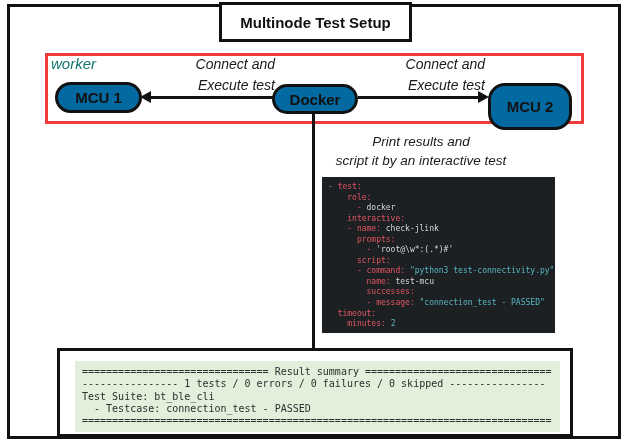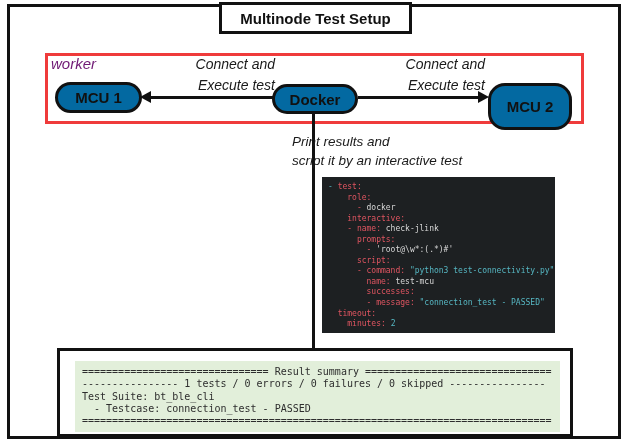--- a/index.html
+++ b/index.html
@@ -3,21 +3,21 @@
 <meta charset="utf-8">
 <style>
   html,body{margin:0;padding:0;background:#fff;}
   #stage{position:relative;width:629px;height:446px;background:#fff;overflow:hidden;
          font-family:"Liberation Sans",sans-serif;}
   *{box-sizing:border-box;}
 
   .outer-border{position:absolute;left:7px;top:4px;width:614px;height:435px;
                 border:3px solid #111;z-index:1;}
 
-  .title-box{position:absolute;left:219px;top:2px;width:193px;height:32px;
+  .title-box{position:absolute;left:219px;top:2px;width:193px;height:40px;
              border:3px solid #111;background:#fff;z-index:5;
              display:flex;align-items:center;justify-content:center;
              font-weight:bold;font-size:15px;color:#111;}
 
   .worker-box{position:absolute;left:45px;top:53px;width:539px;height:71px;
               border:3px solid #ef3b3b;z-index:2;background:transparent;}
   .worker-label{position:absolute;left:51px;top:55px;font-style:italic;
                 font-size:15px;color:#ef3b3b;z-index:3;}
 
   .pill{position:absolute;border:3px solid #111;border-radius:17px;background:#0369a1;
@@ -37,21 +37,21 @@
              border-bottom:6px solid transparent;border-left:11px solid #111;}
 
   .vline{position:absolute;left:312px;top:113px;width:3px;height:235px;
          background:#111;z-index:3;}
 
   .edge-label{position:absolute;width:125px;text-align:right;font-style:italic;
               font-size:14px;line-height:21px;color:#1a1a1a;z-index:3;}
   .edge-label-left{left:150px;top:54px;}
   .edge-label-right{left:360px;top:54px;}
 
-  .note{position:absolute;left:292px;top:132px;width:226px;
+  .note{position:absolute;left:308px;top:132px;width:226px;text-align:center;
         font-style:italic;font-size:13.5px;line-height:19px;color:#1a1a1a;z-index:3;}
 
   .code-block{position:absolute;left:322px;top:177px;width:233px;height:156px;
               background:#1d2022;padding:5px 0 0 6px;z-index:4;
               font-family:"DejaVu Sans Mono",monospace;font-size:8px;
               line-height:10.55px;white-space:pre;overflow:hidden;}
 
   .bottom-box{position:absolute;left:57px;top:348px;width:516px;height:89px;
               border:3px solid #111;background:#fff;z-index:2;}
   .terminal{position:absolute;left:75px;top:361px;width:485px;height:71px;
@@ -64,21 +64,21 @@
 
 <div id="stage">
 
   <div class="outer-border"></div>
 
   <div class="title-box">
     <span>Multinode Test Setup</span>
   </div>
 
   <div class="worker-box" style="border-color: rgb(239, 59, 59);"></div>
-  <div class="worker-label" style="color: #701a75;">worker</div>
+  <div class="worker-label" style="color: #0f766e;">worker</div>
 
   <div class="hline arrow-left-line"></div>
   <div class="tri tri-left"></div>
   <div class="hline arrow-right-line"></div>
   <div class="tri tri-right"></div>
   <div class="vline"></div>
 
   <div class="edge-label edge-label-left">
     <div>Connect and</div>
     <div>Execute test</div>

